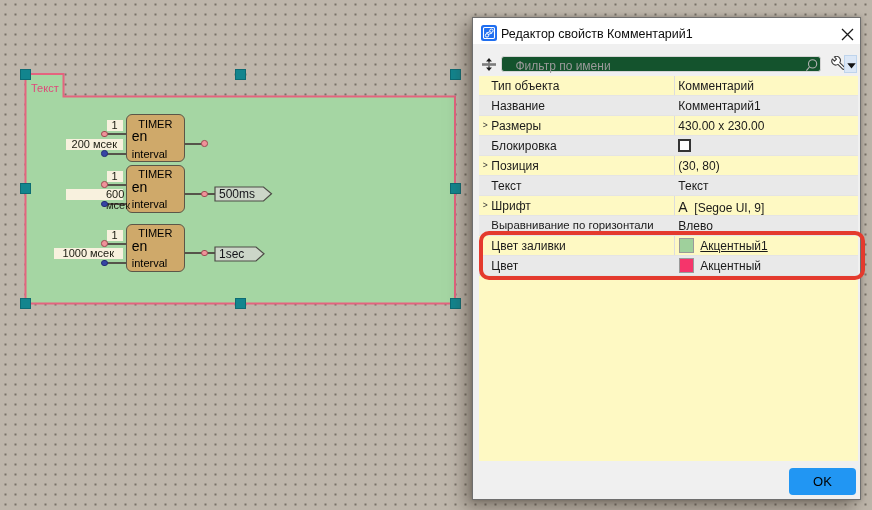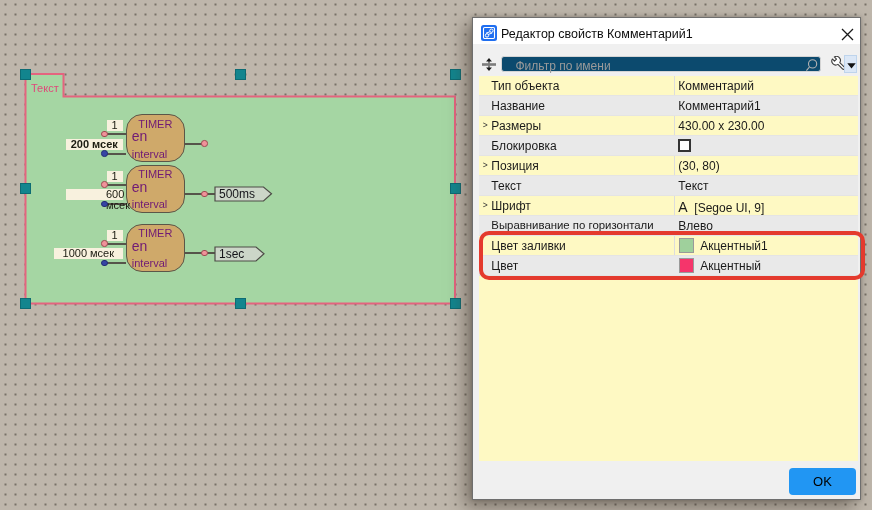--- a/index.html
+++ b/index.html
@@ -16,22 +16,22 @@
 
   
   #commentSvg { left:20px; top:69px; }
   .tekst-label { left:31px; top:81.5px; font-size:11px; color:#e0487a; }
 
   .handle { width:11px; height:11px; background:#12858e; border:1px solid #0d6b73; }
 
   
   .tblock {
     left:125.8px; width:59px; height:48px;
-    background:#cfa96a; border:1.5px solid #5b5648; border-radius:16px;
-    color:#701a75;
+    background:#cfa96a; border:1.5px solid #5b5648; border-radius:6px;
+    color:#000000;
   }
   .tblock .ttitle { position:absolute; left:0; right:0; top:2.5px; text-align:center; font-size:11px; }
   .tblock .ten  { position:absolute; left:5px; top:13px; font-size:14px; }
   .tblock .tint { position:absolute; left:5px; top:32.5px; font-size:11px; }
 
   .wire { background:#56544a; height:2px; }
   .pin  { width:6.5px; height:6.5px; border-radius:50%; }
   .pin.pink { background:#f0929a; border:1px solid #9c4a50; }
   .pin.blue { background:#3645a5; border:1px solid #232d74; }
 
@@ -45,21 +45,21 @@
     left:472px; top:17px; width:389px; height:483px;
     background:#f0f0f0; border:1px solid #6e6e6e;
     box-shadow:-7px 7px 16px rgba(60,50,40,0.5), 0 0 4px rgba(0,0,0,0.25);
   }
   #titlebar { position:absolute; left:0; top:0; right:0; height:26px; background:#fff; }
   #titlebar .ttext { position:absolute; left:28px; top:8.5px; font-size:12.5px; color:#0c0c0c; }
   
 
   #filterbox {
     position:absolute; left:27.5px; top:37.5px; width:320px; height:16px;
-    background:#0c4a6e; border:1px solid #d4d4d4; border-radius:3px;
+    background:#14532d; border:1px solid #d4d4d4; border-radius:3px;
   }
   #filterbox .ph { position:absolute; left:14px; top:2px; font-size:12px; color:#9a9a9a; }
 
   #wrenchbtn {
     position:absolute; left:370.5px; top:36.5px; width:13.5px; height:18.5px;
     background:#dbe7f6; border:1px solid #bed4ec;
   }
 
   
   #grid {
@@ -108,21 +108,21 @@
 
 <div class="abs wire" style="left:104px; top:133px; width:22px;"></div>
 <div class="abs wire" style="left:104px; top:152.5px; width:22px;"></div>
 <div class="abs wire" style="left:184px; top:142.8px; width:21px;"></div>
 <div class="abs tblock" style="top:114px;">
     <div class="ttitle">TIMER</div>
     <div class="ten">en</div>
     <div class="tint">interval</div>
   </div>
 <div class="abs lbox" style="left:106.5px; top:120px; width:16.3px;">1</div>
-<div class="abs lbox" style="left:66px; top:138.7px; width:56.5px;font-weight:bold;">200 мсек</div>
+<div class="abs lbox" style="left:66px; top:138.7px; width:56.5px;">200 мсек</div>
 <div class="abs pin pink" style="left:101.3px; top:130.5px;"></div>
 <div class="abs pin blue" style="left:101.3px; top:150px;"></div>
 <div class="abs pin pink" style="left:201.3px; top:140.3px;"></div>
 
 <div class="abs wire" style="left:104px; top:183.6px; width:22px;"></div>
 <div class="abs wire" style="left:104px; top:203.1px; width:22px;"></div>
 <div class="abs wire" style="left:184px; top:193.4px; width:31px;"></div>
 <div class="abs tblock" style="top:164.6px;">
     <div class="ttitle">TIMER</div>
     <div class="ten">en</div>
@@ -227,21 +227,21 @@
         <span class="lab">Шрифт</span>
         <span class="val"><span style="font-size:14px;">A</span>&nbsp; [Segoe UI, 9]</span>
       </div>
     <div class="row gray">
         <span class="lab" style="font-size:11.4px; top:3.5px;">Выравнивание по горизонтали</span>
         <span class="val">Влево</span>
       </div>
     <div class="row">
         <span class="lab">Цвет заливки</span>
         <span class="swatch green"></span>
-        <span class="val" style="left:221px;">Акцентный1</span>
+        <span class="val" style="left:221px;text-decoration:underline;">Акцентный1</span>
       </div>
     <div class="row gray">
         <span class="lab">Цвет</span>
         <span class="swatch pink"></span>
         <span class="val" style="left:221px;">Акцентный</span>
       </div>
   </div>
 
   <div id="okbtn">OK</div>
 </div>

